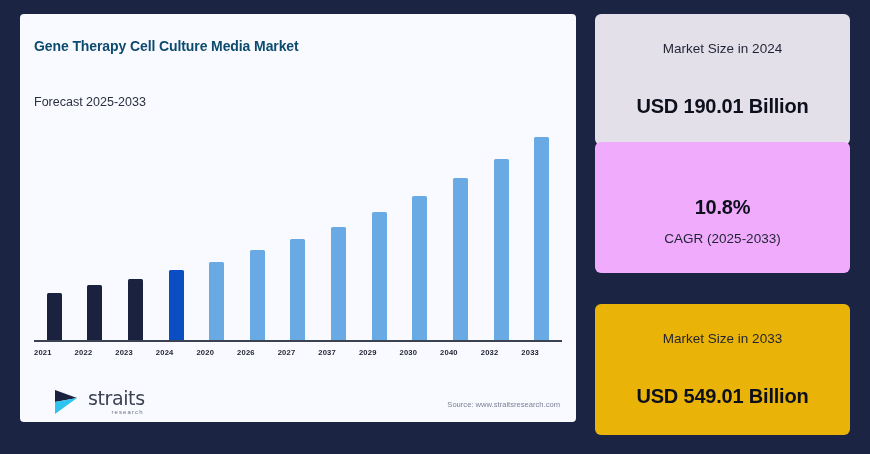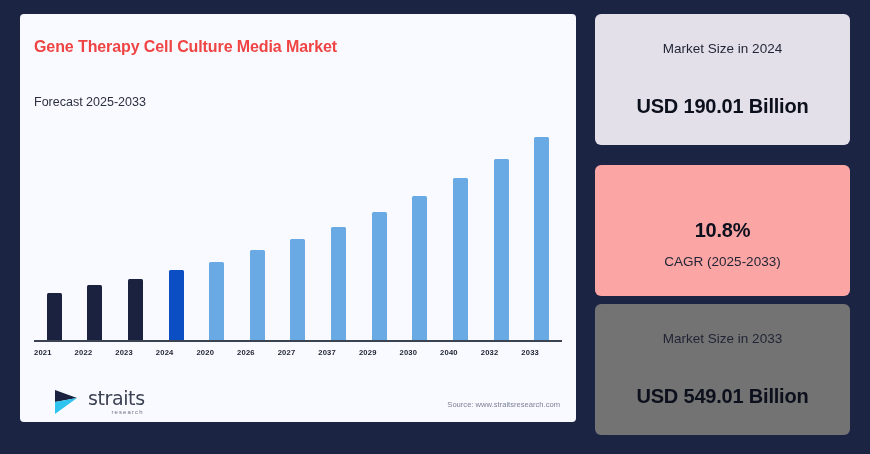--- a/index.html
+++ b/index.html
@@ -29,23 +29,23 @@
     height: 408px;
     background: #f9faff;
     border-radius: 4px;
     box-sizing: border-box;
     padding: 0;
   }
   .chart-title {
     position: absolute;
     left: 14px;
     top: 24px;
-    font-size: 16px;
+    font-size: 14px;
     font-weight: bold;
-    color: #ef4444;
+    color: #0c4a6e;
     letter-spacing: -0.1px;
   }
   .chart-subtitle {
     position: absolute;
     left: 14px;
     top: 81px;
     font-size: 12.5px;
     color: #2b3040;
   }
 
@@ -157,22 +157,22 @@
     width: 255px;
     box-sizing: border-box;
     border-radius: 6px;
     display: flex;
     flex-direction: column;
     align-items: center;
     justify-content: center;
     gap: 12px;
   }
   .card-1 { top: 0px;   height: 131px; background: #e4e0ea; }
-  .card-2 { top: 151px; height: 131px; background: #fca5a5; }
-  .card-3 { top: 290px; height: 131px; background: #737373; }
+  .card-2 { top: 128px; height: 131px; background: #f0abfc; }
+  .card-3 { top: 290px; height: 131px; background: #eab308; }
 
   .card-small {
     font-size: 13.5px;
     color: #1f2333;
   }
   .card-big {
     font-size: 20px;
     font-weight: bold;
     color: #0c0f1c;
     letter-spacing: -0.2px;

